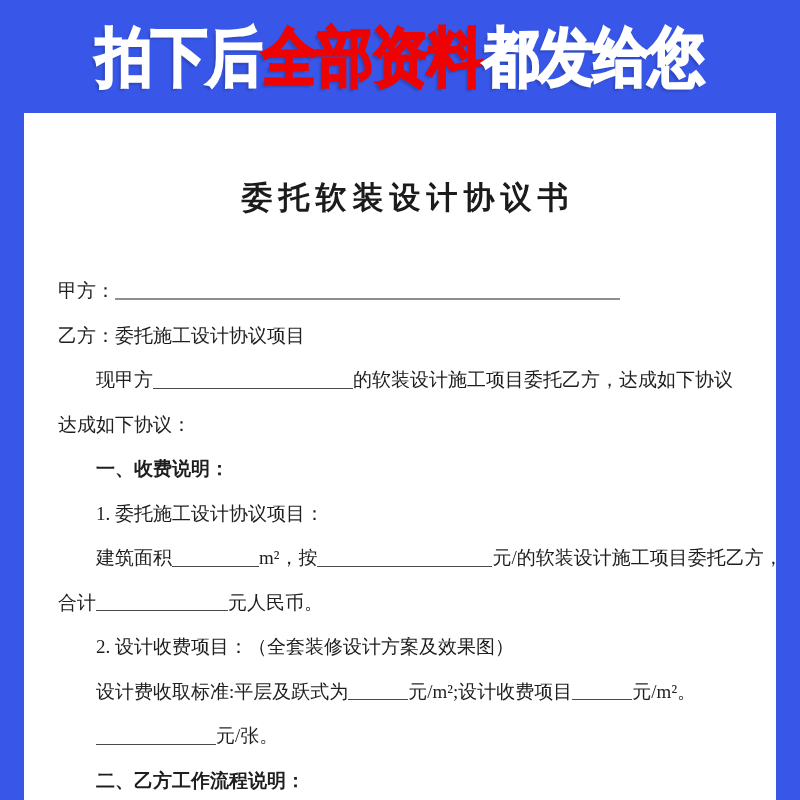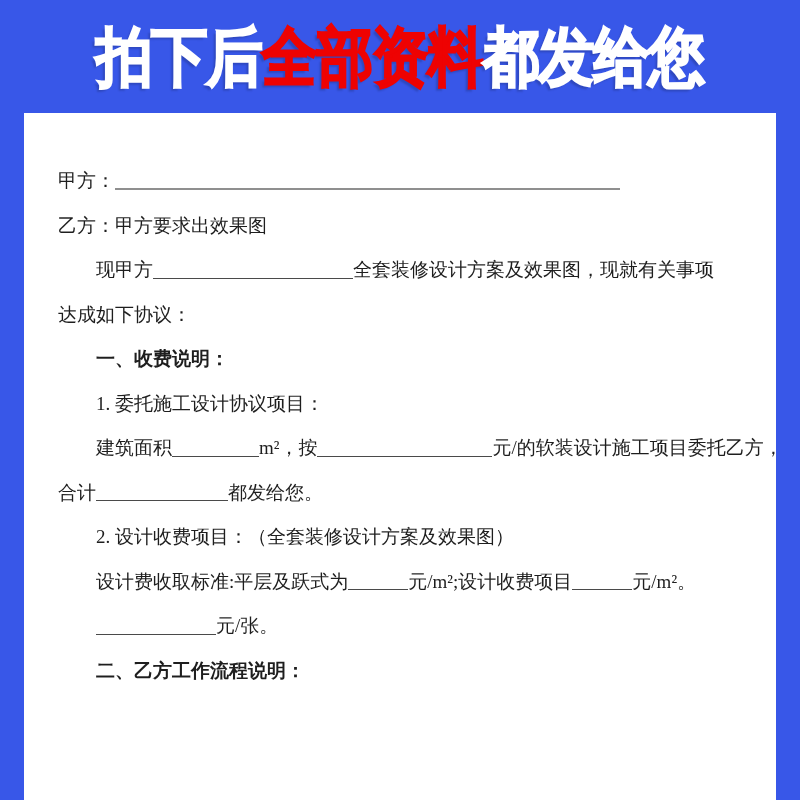--- a/index.html
+++ b/index.html
@@ -52,53 +52,54 @@
 </head>
 <body style="--banner-bg: #3857e8; --banner-white: #ffffff; --banner-red: #ee0202; --paper: #ffffff; --body-text: #1e1e1e; --underline-dark: #4a4a4a; --underline-gray: #8f8f8f;">
 
 <div class="banner" data-name="top-banner">
   <span class="seg-white" data-name="banner-text-segment">拍下后</span>
     <span class="seg-red" data-name="banner-text-segment-highlight">全部资料</span>
     <span class="seg-white" data-name="banner-text-segment">都发给您</span>
 </div>
 
 <div class="paper" data-name="contract-document">
+  <h1 class="doc-title" data-name="document-title">委托软装设计协议书</h1>
   <div class="doc-lines" id="doc-lines" data-name="document-body">
       <div class="doc-line" data-name="party-a-line">
         <span data-name="text-segment">甲方：</span>
         <span class="blank" data-name="blank-underline" style="width: 505px;"></span>
       </div>
       <div class="doc-line" data-name="party-b-line">
-        <span data-name="text-segment">乙方：甲方要求出效果图</span>
+        <span data-name="text-segment">乙方：委托施工设计协议项目</span>
       </div>
       <div class="doc-line indent" data-name="intro-line">
         <span data-name="text-segment">现甲方</span>
         <span class="blank" data-name="blank-underline" style="width: 200px;"></span>
-        <span data-name="text-segment">全套装修设计方案及效果图，现就有关事项</span>
+        <span data-name="text-segment">的软装设计施工项目委托乙方，达成如下协议</span>
       </div>
       <div class="doc-line" data-name="intro-line-2">
         <span data-name="text-segment">达成如下协议：</span>
       </div>
       <div class="doc-line indent bold" data-name="section-1-heading">
         <span data-name="text-segment">一、收费说明：</span>
       </div>
       <div class="doc-line indent" data-name="fee-item-1">
         <span data-name="text-segment">1. 委托施工设计协议项目：</span>
       </div>
       <div class="doc-line indent" data-name="area-line">
         <span data-name="text-segment">建筑面积</span>
         <span class="blank" data-name="blank-underline" style="width: 87px;"></span>
         <span data-name="text-segment">m²，按</span>
         <span class="blank" data-name="blank-underline" style="width: 175px;"></span>
         <span data-name="text-segment">元/的软装设计施工项目委托乙方，</span>
       </div>
       <div class="doc-line" data-name="total-line">
         <span data-name="text-segment">合计</span>
         <span class="blank" data-name="blank-underline" style="width: 132px;"></span>
-        <span data-name="text-segment">都发给您。</span>
+        <span data-name="text-segment">元人民币。</span>
       </div>
       <div class="doc-line indent" data-name="fee-item-2">
         <span data-name="text-segment">2. 设计收费项目：（全套装修设计方案及效果图）</span>
       </div>
       <div class="doc-line indent" data-name="fee-standard-line">
         <span data-name="text-segment">设计费收取标准:平层及跃式为</span>
         <span class="blank" data-name="blank-underline" style="width: 60px;"></span>
         <span data-name="text-segment">元/m²;设计收费项目</span>
         <span class="blank" data-name="blank-underline" style="width: 60px;"></span>
         <span data-name="text-segment">元/m²。</span>

